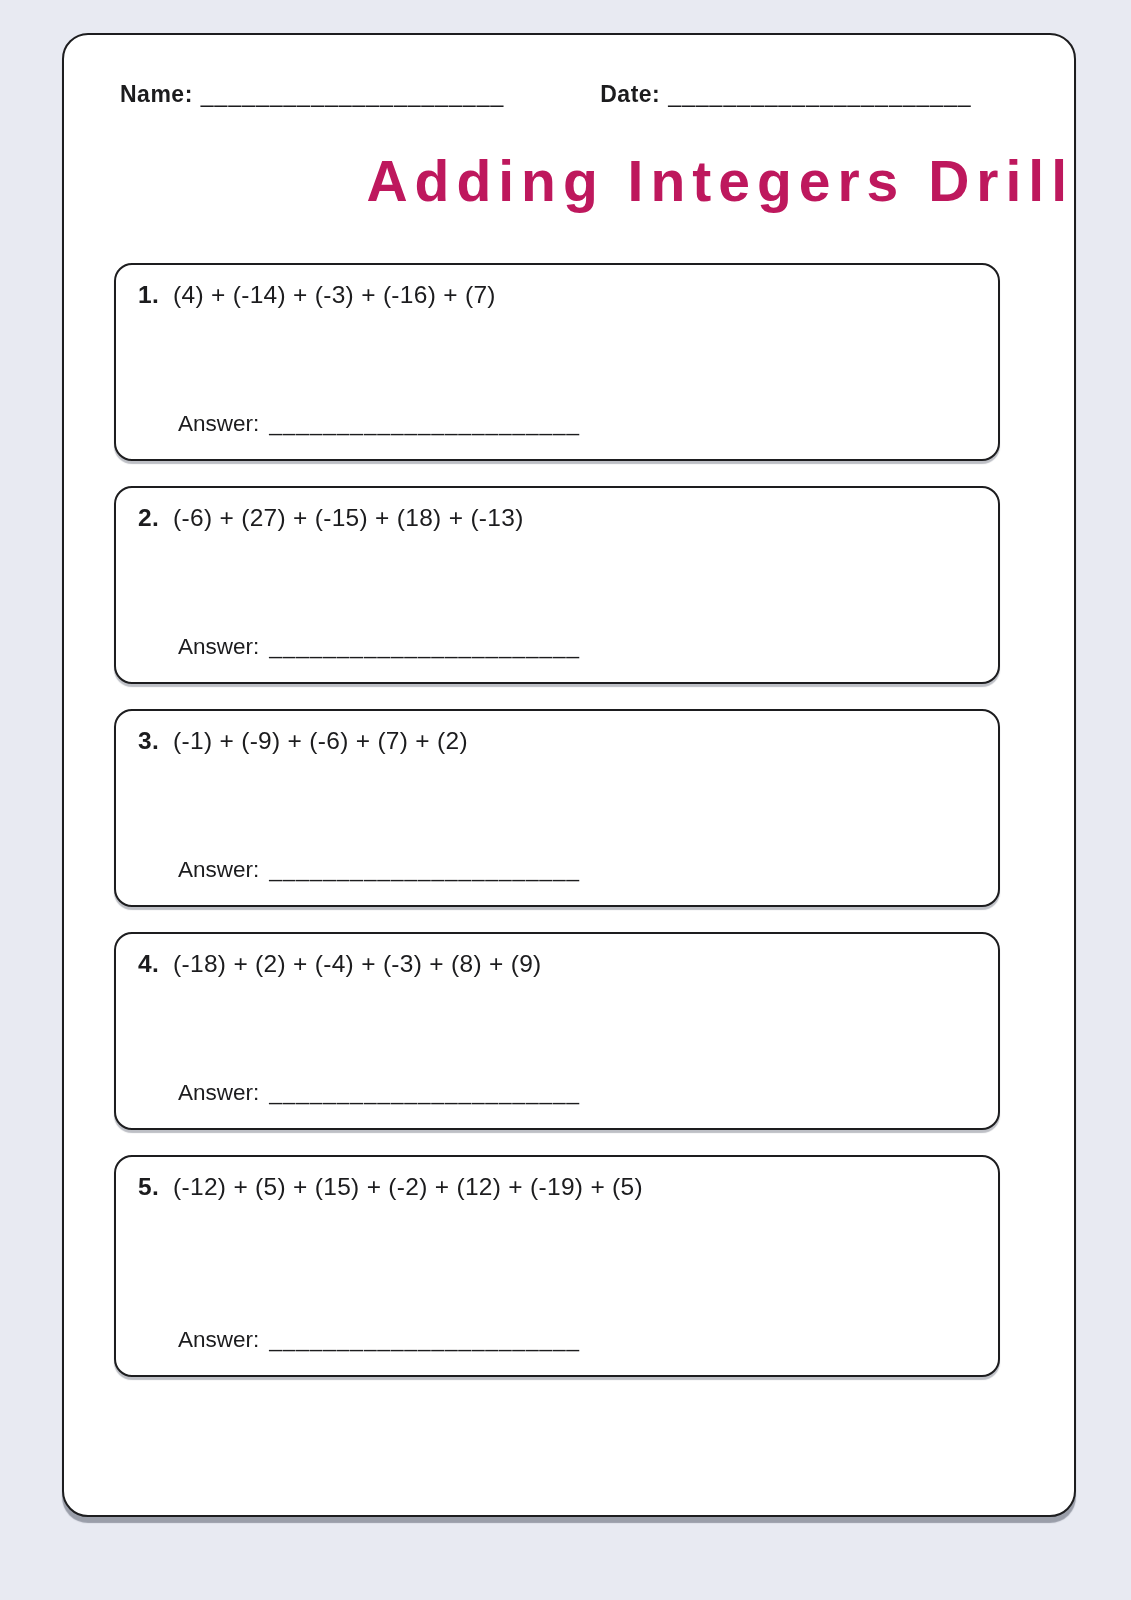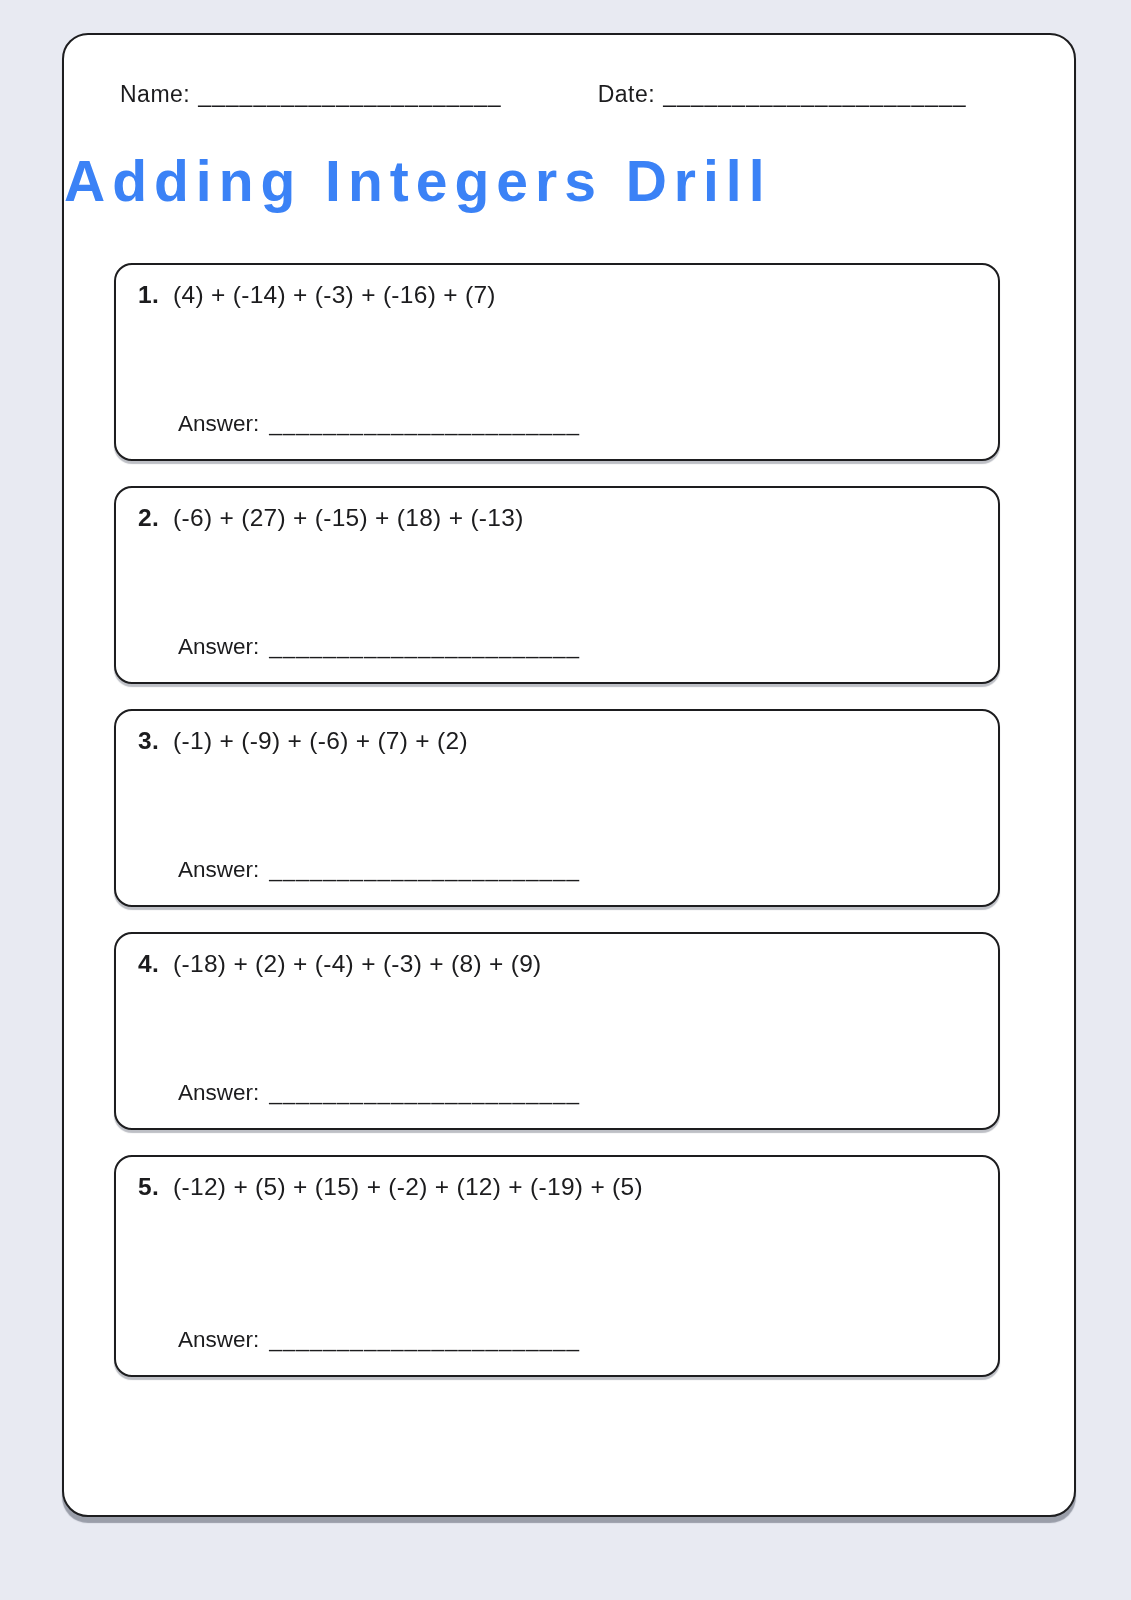--- a/index.html
+++ b/index.html
@@ -22,35 +22,35 @@
     box-shadow: 0 6px 1px rgba(90, 94, 110, 0.55);
     overflow: hidden;
   }
   .header-row {
     display: flex;
     align-items: baseline;
     margin: 46px 56px 0 56px;
     font-size: 23px;
     white-space: nowrap;
   }
-  .field-label { font-weight: normal; letter-spacing: 0.5px; }
+  .field-label { font-weight: bold; letter-spacing: 0.5px; }
   .blank {
     font-weight: normal;
     letter-spacing: 1px;
     margin-left: 8px;
     color: #1c1c1e;
   }
   .date-group { margin-left: 96px; }
   .page-title {
     margin-top: 40px;
-    text-align: left;
+    text-align: right;
     font-size: 57px;
     font-weight: bold;
     letter-spacing: 7px;
-    color: #3b82f6;
+    color: #be185d;
   }
   .directions {
     margin: 36px 60px 0 50px;
     max-width: 825px;
     font-size: 19.5px;
     font-weight: bold;
     line-height: 1.58;
     letter-spacing: 0.2px;
   }
   .problems { margin-top: 49px; }

